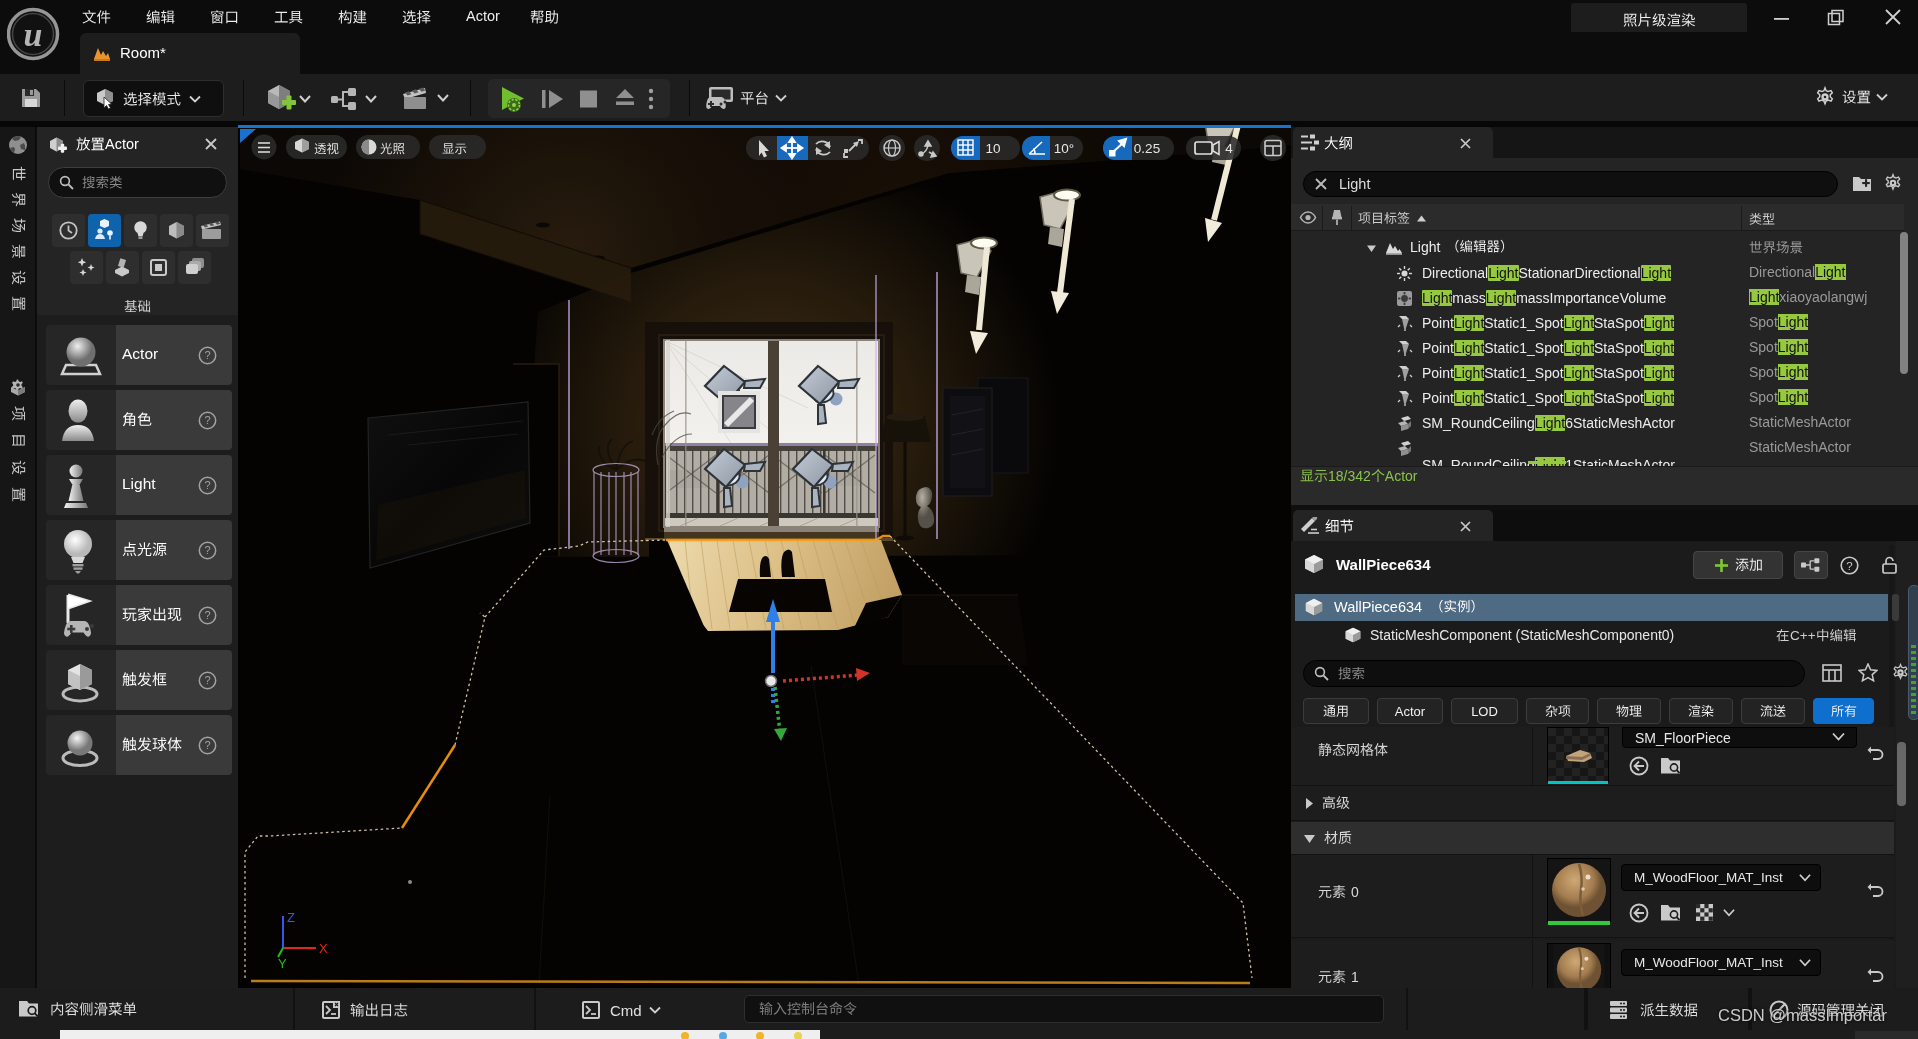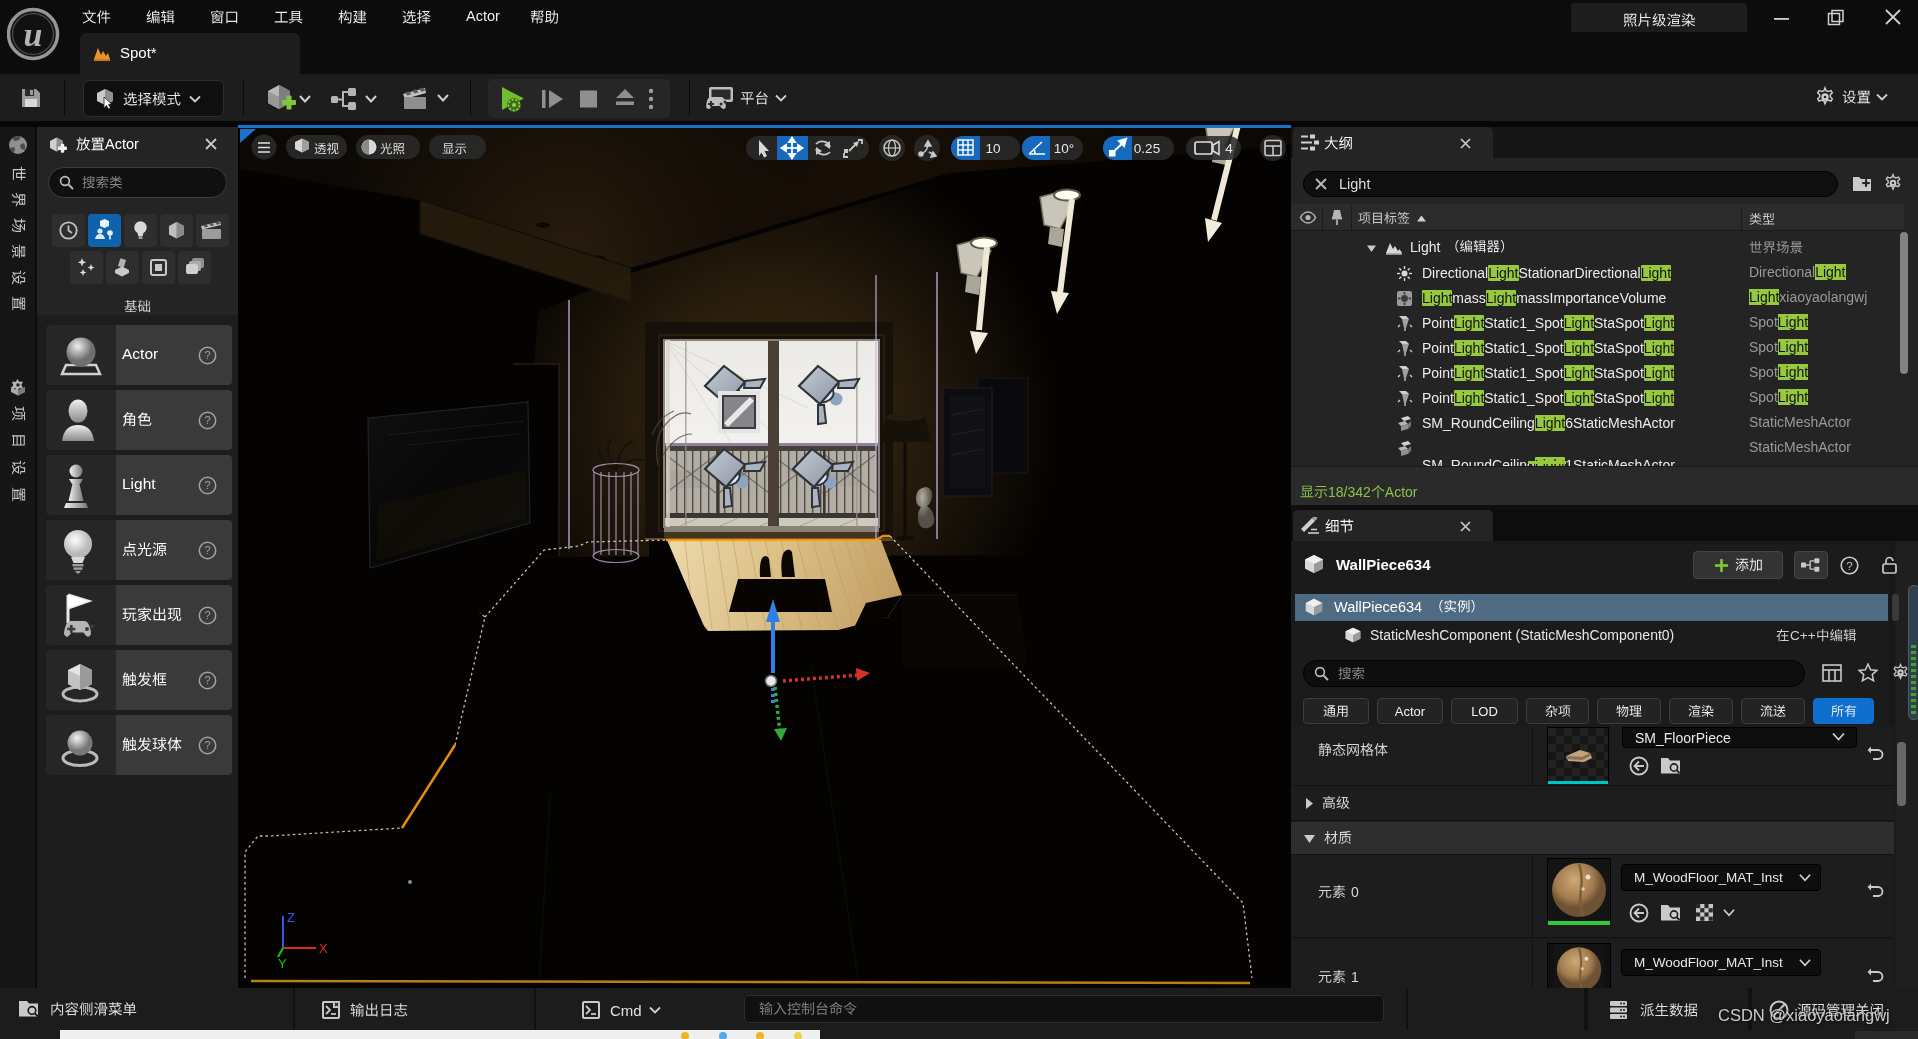--- a/index.html
+++ b/index.html
@@ -57,21 +57,21 @@
 <rect x="58.5" y="5.5" width="11" height="11" fill="none" stroke="#cfcfcf" stroke-width="1.5"></rect>
 <rect x="62" y="2.5" width="11" height="11" fill="none" stroke="#cfcfcf" stroke-width="1.5"></rect>
 <path d="M116 2 L130 16 M130 2 L116 16" stroke="#cfcfcf" stroke-width="1.8"></path>
 </svg>
     <div class="abs" style="left:0;top:32px;width:1918px;height:42px;background:#0c0c0c"></div>
     <div class="abs" style="left:80px;top:33px;width:220px;height:41px;background:#1d1d1d;border-radius:6px 6px 0 0"></div>
     <svg class="abs" style="left:92px;top:43px" width="20" height="20" viewBox="0 0 20 20">
 <path d="M2 16 L6 5 L9 12 L11 8 L14 13 L16 10 L18 16 Z" fill="#e8952e"></path>
 <rect x="2" y="16" width="16" height="2" fill="#c77b1d"></rect>
 </svg>
-    <div class="abs" style="left:120px;top:44px;color:#fff;font-size:15px">Spot*</div>
+    <div class="abs" style="left:120px;top:44px;color:#fff;font-size:15px">Room*</div>
     <div class="abs" style="left:0;top:74px;width:1918px;height:47px;background:#1d1d1d"></div>
     <svg class="abs" style="left:19px;top:86px" width="24" height="24" viewBox="0 0 24 24">
 <path d="M3 3 h14 l4 4 v14 h-18 z" fill="#9a9a9a"></path>
 <rect x="6" y="3" width="9" height="7" fill="#2a2a2a"></rect>
       <rect x="11" y="4" width="3" height="5" fill="#9a9a9a"></rect>
 <rect x="6" y="13" width="12" height="8" fill="#d8d8d8"></rect>
 </svg>
     <div class="abs" style="left:64px;top:80px;width:1px;height:36px;background:#0a0a0a"></div>
     <div class="abs row" style="left:83px;top:80px;width:141px;height:37px;background:#0f0f0f;border:1px solid #2e2e2e;border-radius:6px;padding-left:10px">
 <svg width="22" height="22" viewBox="0 0 22 22">
@@ -945,21 +945,21 @@
     <svg class="abs" style="left:1396px;top:440px" width="18" height="17" viewBox="0 0 18 17">
       <path d="M5 3 L12 1 L15 4 L8 6 Z" fill="#d2d2d2"></path>
       <path d="M2 8 L9 6 L12 9 L5 11 Z" fill="#b5b5b5"></path>
       <path d="M5 11 L12 9 L12 14 L5 16 Z" fill="#8f8f8f"></path>
       <path d="M12 9 L15 6 L15 11 L12 14 Z" fill="#777"></path>
     </svg>
     <div class="abs" style="left:1422px;top:456px;width:320px;overflow:hidden;white-space:nowrap"><span style="font-size:14px;color:#ededed;white-space:nowrap">SM_RoundCeiling<span style="background:#96c93f;color:#111;border-radius:1px">Light</span>1StaticMeshActor</span></div>
     <div class="abs" style="left:1749px;top:439px;width:160px;overflow:hidden;white-space:nowrap;font-size:14px"><span style="color:#9a9a9a">StaticMeshActor</span></div>
     <div class="abs" style="left:1528px;top:461px;width:38px;height:3px;background:#96c93f"></div>
     <div class="abs" style="left:1291px;top:466px;width:627px;height:39px;background:#2a2a2a;border-top:1px solid #1a1a1a"></div>
-    <div class="abs row" style="left:1300px;top:482px">
+    <div class="abs row" style="left:1300px;top:466px">
       <span style="font-size:14px;color:#8bc34a"></span>
       <svg width="28" height="20" viewBox="0 0 28 20" style="display:inline-block;vertical-align:-0.32em;overflow:visible" fill="#8bc34a">
         <use href="#g53" transform="translate(0.0,14.8) scale(0.01400,-0.01400)"></use>
         <use href="#g54" transform="translate(14.0,14.8) scale(0.01400,-0.01400)"></use>
       </svg>
       <span style="font-size:14px;color:#8bc34a">18/342</span>
       <svg width="14" height="20" viewBox="0 0 14 20" style="display:inline-block;vertical-align:-0.32em;overflow:visible" fill="#8bc34a">
         <use href="#g63" transform="translate(0.0,14.8) scale(0.01400,-0.01400)"></use>
       </svg>
       <span style="font-size:14px;color:#8bc34a">Actor</span>
@@ -1421,21 +1421,21 @@
       </svg>
 <span style="margin-left:7px"><svg width="87" height="20" viewBox="0 0 87 20" style="display:inline-block;vertical-align:-0.32em;overflow:visible" fill="#e0e0e0">
           <use href="#g41" transform="translate(0.0,15.4) scale(0.01450,-0.01450)"></use>
           <use href="#g108" transform="translate(14.5,15.4) scale(0.01450,-0.01450)"></use>
           <use href="#g109" transform="translate(29.0,15.4) scale(0.01450,-0.01450)"></use>
           <use href="#g76" transform="translate(43.5,15.4) scale(0.01450,-0.01450)"></use>
           <use href="#g110" transform="translate(58.0,15.4) scale(0.01450,-0.01450)"></use>
           <use href="#g111" transform="translate(72.5,15.4) scale(0.01450,-0.01450)"></use>
         </svg></span>
     </div>
-    <div class="abs" style="left:1718px;top:1006px;color:rgba(235,235,235,0.85);font-size:16.5px;text-shadow:0 0 3px #000">CSDN @xiaoyaolangwj</div>
+    <div class="abs" style="left:1718px;top:1006px;color:rgba(235,235,235,0.85);font-size:16.5px;text-shadow:0 0 3px #000">CSDN @massImportar</div>
     <div class="abs" style="left:0;top:1030px;width:1918px;height:9px;background:#1c1c1c"></div>
     <div class="abs" style="left:60px;top:1030px;width:760px;height:9px;background:#efefef"></div>
     <svg class="abs" style="left:660px;top:1030px" width="160" height="9" viewBox="0 0 160 9">
 <circle cx="25" cy="6" r="4" fill="#f0b428"></circle>
       <circle cx="63" cy="6" r="4" fill="#54a8e8"></circle>
       <circle cx="100" cy="6" r="4" fill="#f0b428"></circle>
       <circle cx="138" cy="6" r="4" fill="#e8d44c"></circle>
 </svg>
     <div class="abs" style="left:1855px;top:1031px;width:63px;height:8px;background:#2a2a2a"></div>
   </div>

